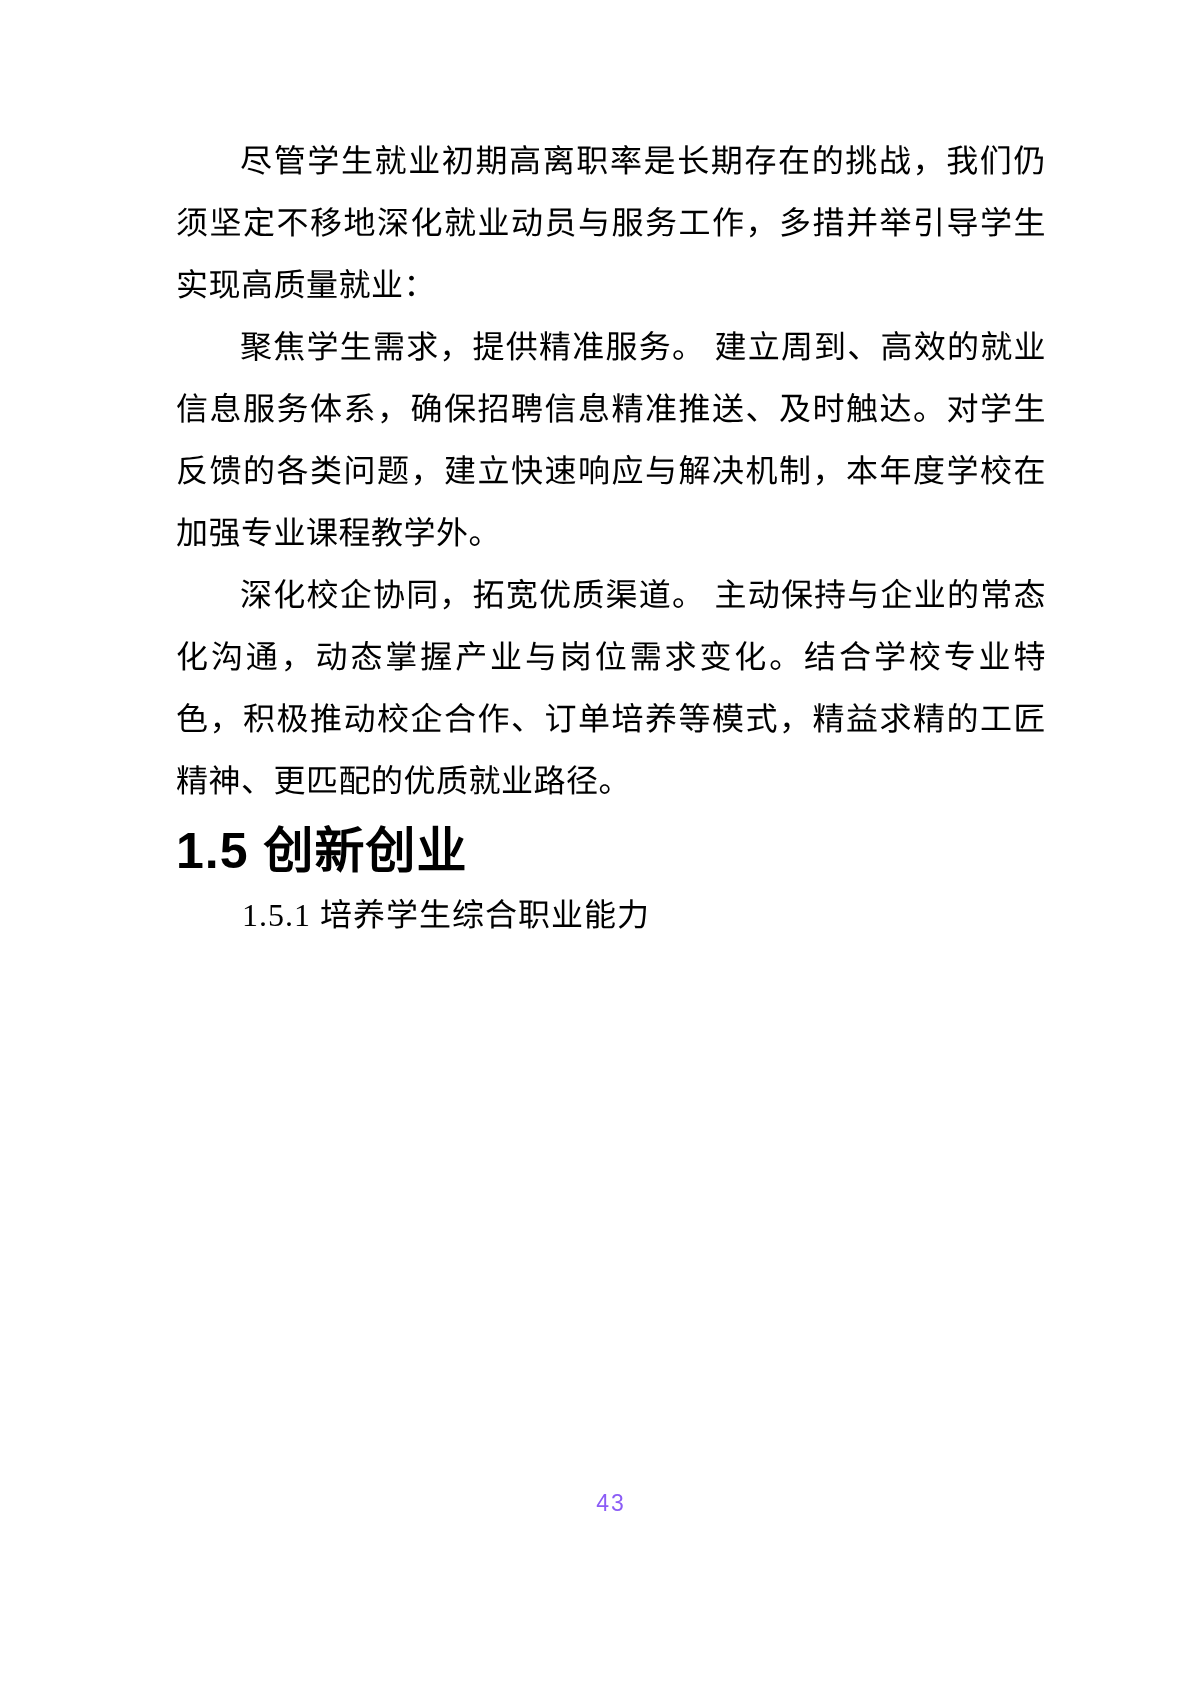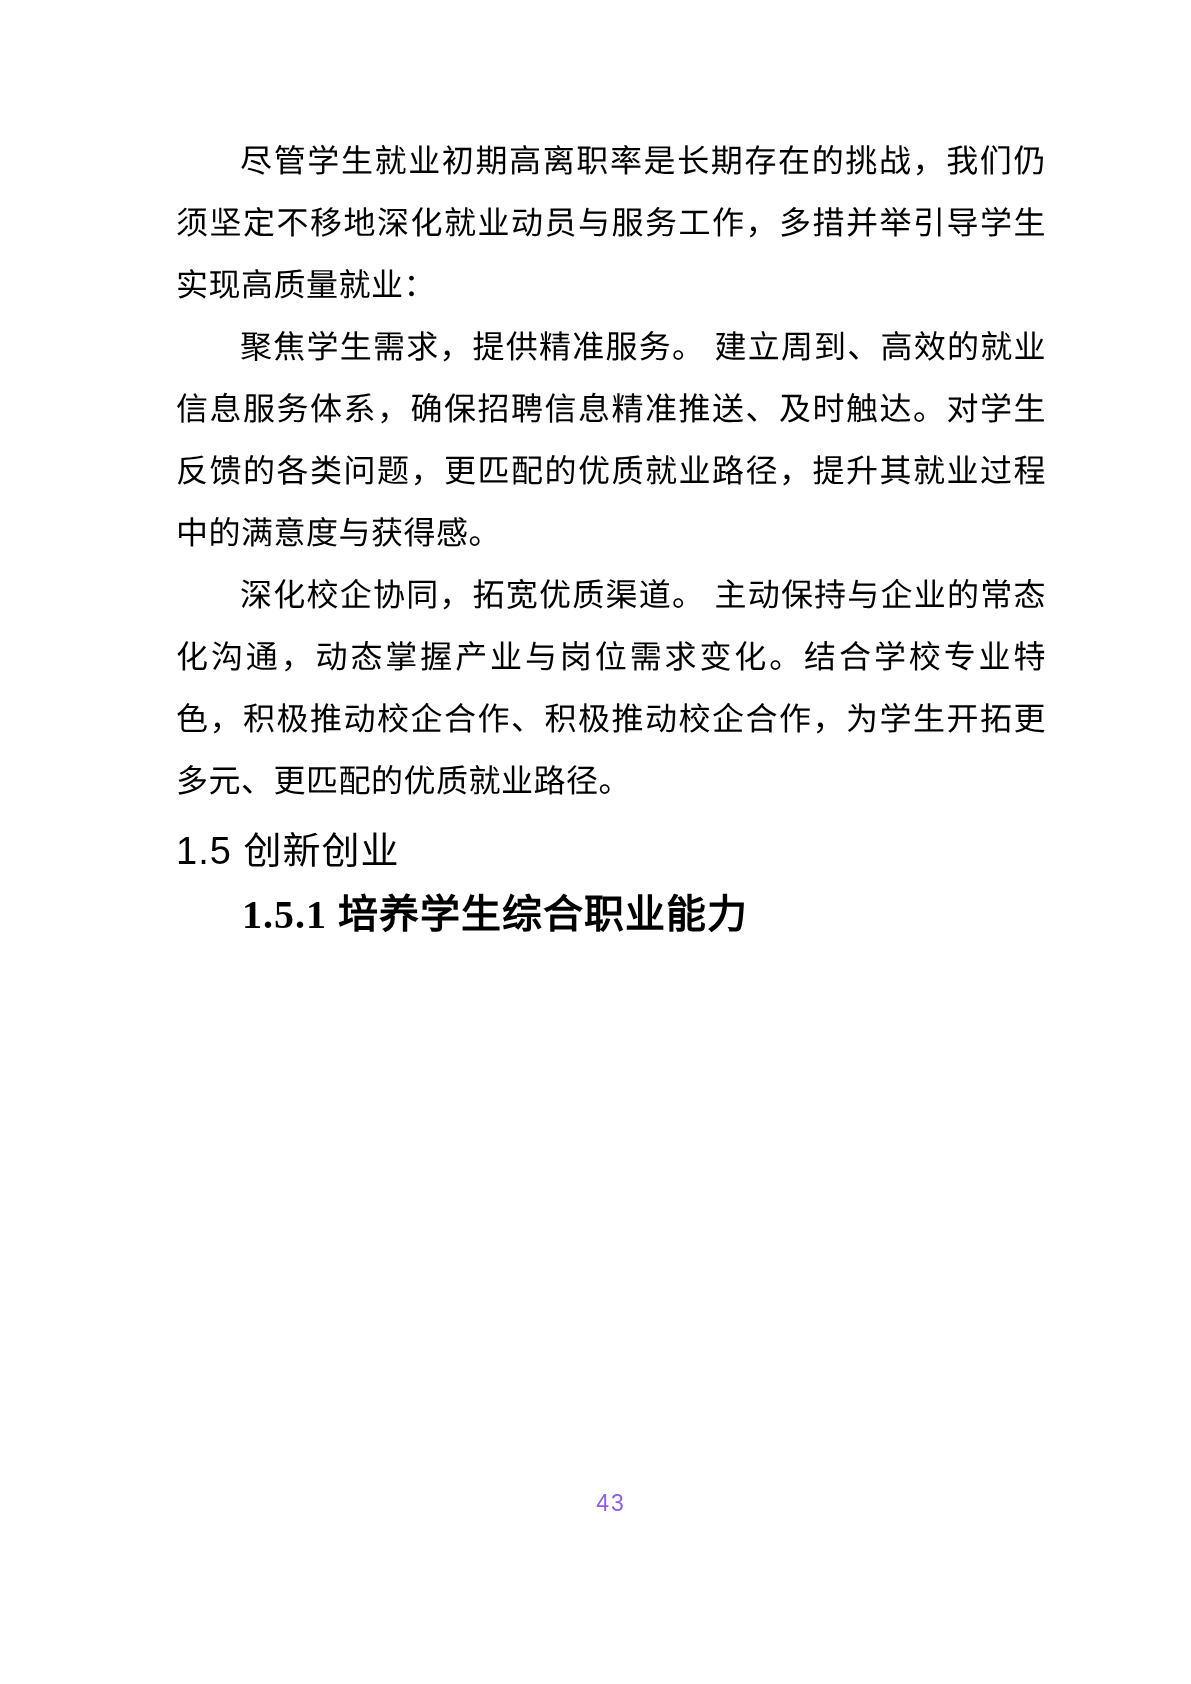--- a/index.html
+++ b/index.html
@@ -28,32 +28,32 @@
     line-height: 62px;
     text-align: justify;
     text-justify: inter-ideograph;
     text-indent: 2em;
     letter-spacing: 0.5px;
     font-family: "Liberation Serif", "DejaVu Serif", serif;
     font-weight: 400;
   }
   .heading1 {
     margin: 8px 0 0 0;
-    font-size: 38px;
+    font-size: 50px;
     line-height: 62px;
-    font-weight: 400;
+    font-weight: 700;
     text-indent: 0;
     letter-spacing: 1px;
     font-family: "Liberation Sans", "DejaVu Sans", sans-serif;
   }
   .heading2 {
     margin: 2px 0 0 0;
-    font-size: 40px;
+    font-size: 32px;
     line-height: 62px;
-    font-weight: 700;
+    font-weight: 400;
     text-indent: 66px;
     letter-spacing: 1px;
     font-family: "Liberation Serif", "DejaVu Serif", serif;
   }
   .page-number {
     position: absolute;
     left: 176px;
     top: 1490px;
     width: 870px;
     text-align: center;
@@ -62,19 +62,19 @@
     font-family: "Liberation Sans", "DejaVu Sans", sans-serif;
     color: #8b5cf6;
   }
 </style>
 </head>
 <body>
 
 <div class="page" style="background: rgb(255, 255, 255); color: rgb(0, 0, 0);">
   <main class="content">
       <div class="paragraph">尽管学生就业初期高离职率是长期存在的挑战，我们仍须坚定不移地深化就业动员与服务工作，多措并举引导学生实现高质量就业：</div>
-      <div class="paragraph">聚焦学生需求，提供精准服务。 建立周到、高效的就业信息服务体系，确保招聘信息精准推送、及时触达。对学生反馈的各类问题，更匹配的优质就业路径，提升其就业过程中的满意度与获得感。</div>
-      <div class="paragraph">深化校企协同，拓宽优质渠道。 主动保持与企业的常态化沟通，动态掌握产业与岗位需求变化。结合学校专业特色，积极推动校企合作、积极推动校企合作，为学生开拓更多元、更匹配的优质就业路径。</div>
+      <div class="paragraph">聚焦学生需求，提供精准服务。 建立周到、高效的就业信息服务体系，确保招聘信息精准推送、及时触达。对学生反馈的各类问题，建立快速响应与解决机制，本年度学校在加强专业课程教学外。</div>
+      <div class="paragraph">深化校企协同，拓宽优质渠道。 主动保持与企业的常态化沟通，动态掌握产业与岗位需求变化。结合学校专业特色，积极推动校企合作、订单培养等模式，精益求精的工匠精神、更匹配的优质就业路径。</div>
       <div class="heading1">1.5 创新创业</div>
       <div class="heading2">1.5.1 培养学生综合职业能力</div>
     </main>
   <footer class="page-number">43</footer>
 </div>
 
 </body></html>

